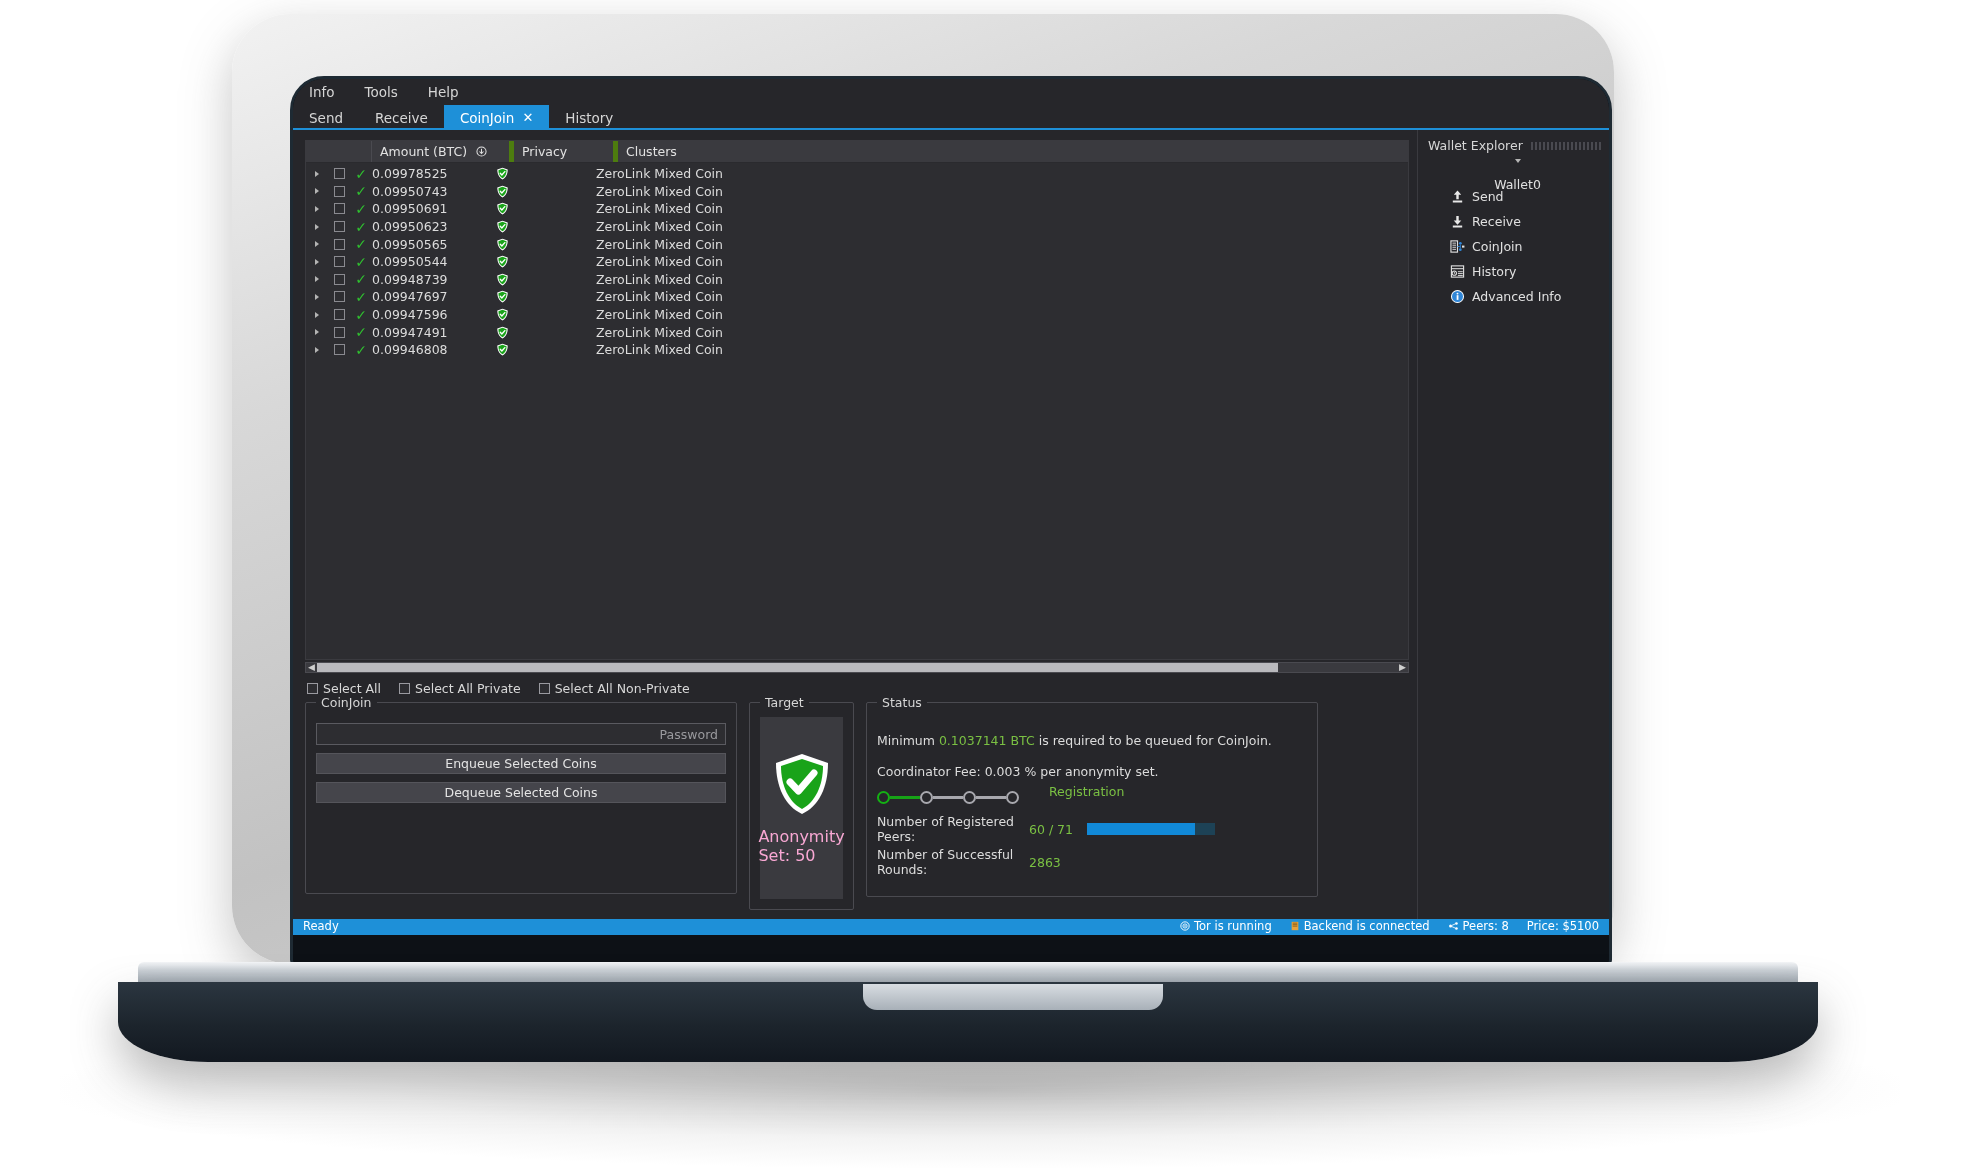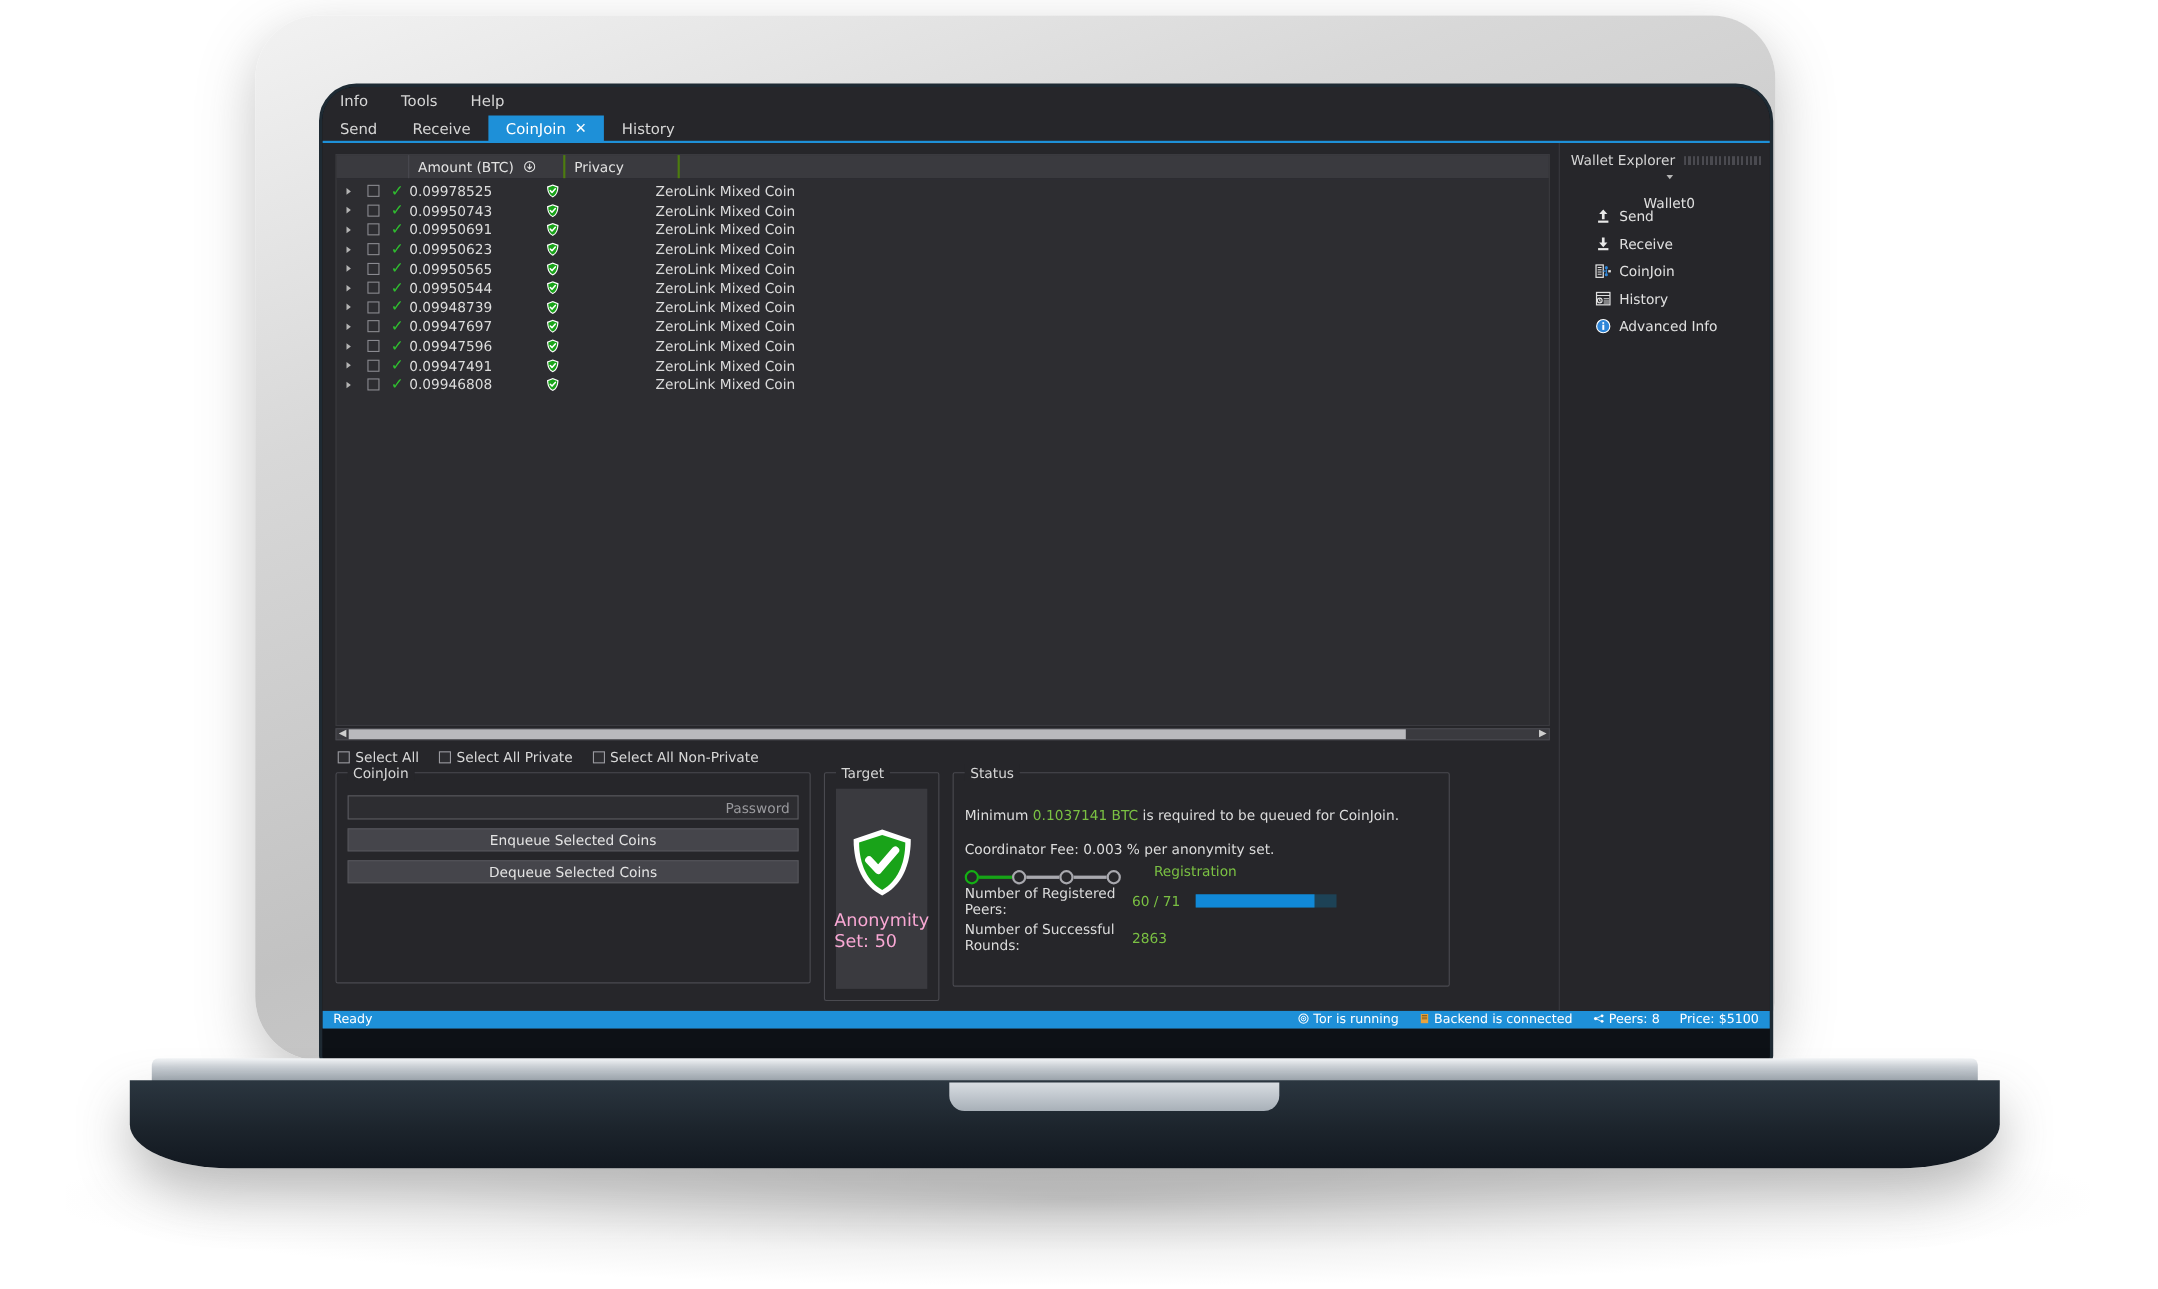--- a/index.html
+++ b/index.html
@@ -66,21 +66,21 @@
   .tab { display:flex; align-items:center; gap:8px; padding:0 16px; font-size:13.5px; color:#d6d6d6; position:relative; z-index:2;}
   .tab.active { background:#1e90d8; color:#ffffff; }
   .xm { font-size:13px; font-weight:bold; line-height:1; }
 
   .body-area { display:flex; height:789px; background:#26262a; }
   .main-col { width:1124px; display:flex; flex-direction:column; padding:10px 8px 0 12px; }
 
   
   .listbox { background:#2d2d31; border:1px solid #3a3a3f; display:flex; flex-direction:column; height:520px;}
   .headrow { display:flex; height:22px; background:#3a3a3f; border-bottom:1px solid #2a2a2e; align-items:stretch; font-size:12.5px;}
-  .hc { display:flex; align-items:center; padding:0 8px; color:#e2e2e2; border-right:2px solid #4d7c0f; }
+  .hc { display:flex; align-items:center; padding:0 8px; color:#e2e2e2; border-right:5px solid #4d7c0f; }
   .hc.spacer { border-right:1px solid #4a4a50; }
   .sort-ic { margin-left:9px; display:inline-flex; }
   .rows { flex:1; overflow:hidden; padding-top:2px; }
   .row { display:flex; align-items:center; height:17.6px; font-size:12.5px; color:#dcdcdc; }
   .exp { width:22px; display:flex; justify-content:center; align-items:center; }
   .exp i { display:block; width:0;height:0;border-left:4px solid #b4b4b4;border-top:3.5px solid transparent;border-bottom:3.5px solid transparent;}
   .cbx { width:22px; display:flex; justify-content:center; }
   .cbx span { width:11px;height:11px;border:1px solid #8a8a90;background:#2d2d31;display:block;}
   .tick { width:22px; text-align:center; color:#2fbf2f; font-size:14px; font-weight:700; line-height:1;}
   .amt { width:120px; }
@@ -111,21 +111,21 @@
 
   .gb-status { width:452px; height:195px; }
   .st-line { font-size:12.5px; color:#dcdcdc; line-height:15px;margin-top:16px;}
   .green { color:#7ac043; }
   .steps { display:flex; align-items:center; gap:0; margin-top:12px;}
   .node { width:13px;height:13px;border-radius:50%;border:2.5px solid #a8a8ae;background:#26262a;}
   .node.on { border-color:#14b014; }
   .seg { width:30px; height:2.5px; background:#a8a8ae; }
   .seg.on { background:#17a317; }
   .stage { margin-left:30px; font-size:12.5px; }
-  .kv { display:flex; align-items:center; font-size:12.5px;}
+  .kv { display:flex; align-items:center; margin-top:10px; font-size:12.5px;}
   .kv .k { width:152px; color:#dcdcdc;}
   .kv .v { width:58px; }
   .pbar { width:128px; height:12px; background:#1d4256; }
   .pbar > i { display:block; height:100%; background:#1189d8; }
 
   
   .sidebar { width:192px; background:#26262a; border-left:1px solid #3a3a3f; padding-top:8px;}
   .sb-head { display:flex; align-items:center; gap:8px; padding:0 8px 6px 10px; font-size:12.5px; color:#d6d6d6;}
   .sb-grip { flex:1; height:8px; background:repeating-linear-gradient(90deg,#4a4a50 0 2px,transparent 2px 4px);}
   .sb-node { display:flex; align-items:center; gap:7px; height:25px; font-size:12.5px; color:#e0e0e0;}
@@ -184,20 +184,23 @@
                   <span class="sort-ic">
                     <svg width="11" height="11" viewBox="0 0 12 12">
                       <circle cx="6" cy="6" r="5" fill="none" stroke="#e0e0e0" stroke-width="1.1"></circle>
                       <path d="M6 3 L6 8 M3.8 6 L6 8.3 L8.2 6" fill="none" stroke="#e0e0e0" stroke-width="1.1"></path>
                     </svg>
                   </span>
                 </div>
                 <div class="hc" style="width:104px">
                   <span>Privacy</span>
                 </div>
+                <div class="hc" style="flex:1;border-right:none">
+                  <span>Clusters</span>
+                </div>
               </div>
 
               <div class="rows" id="rows">
                   <div class="row">
                     <div class="exp">
                       <i></i>
                     </div>
                     <div class="cbx">
                       <span></span>
                     </div>

